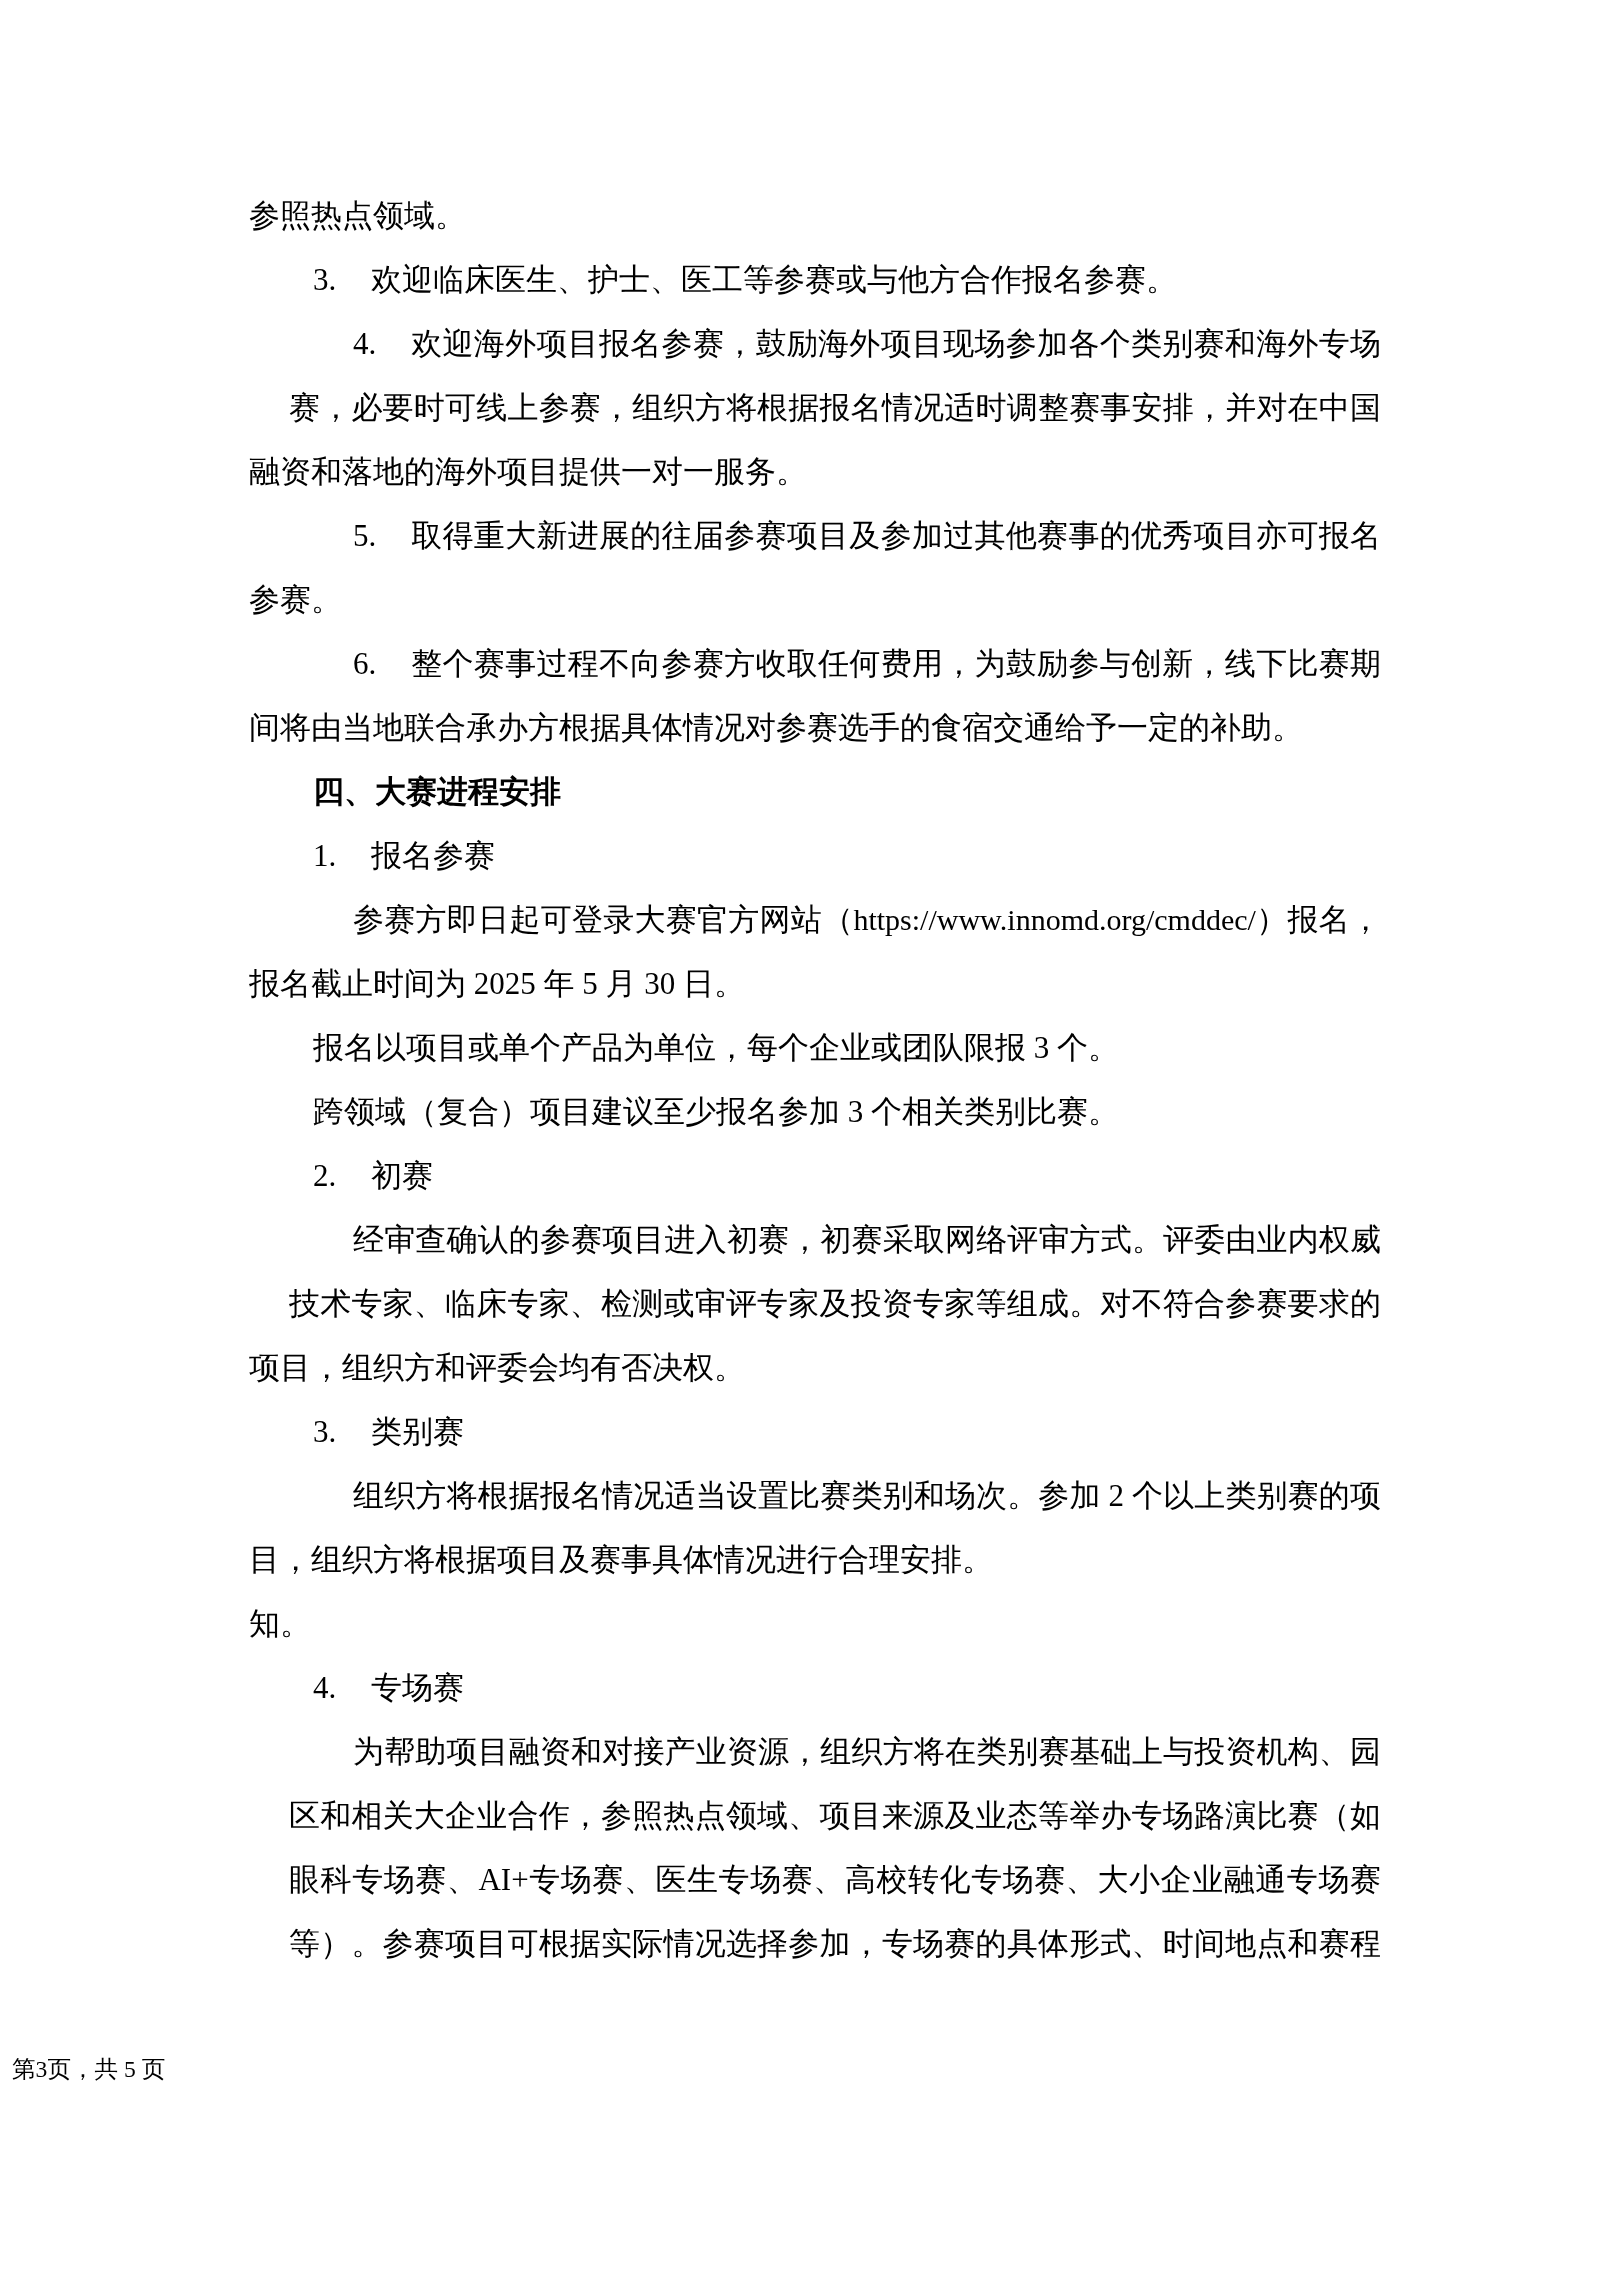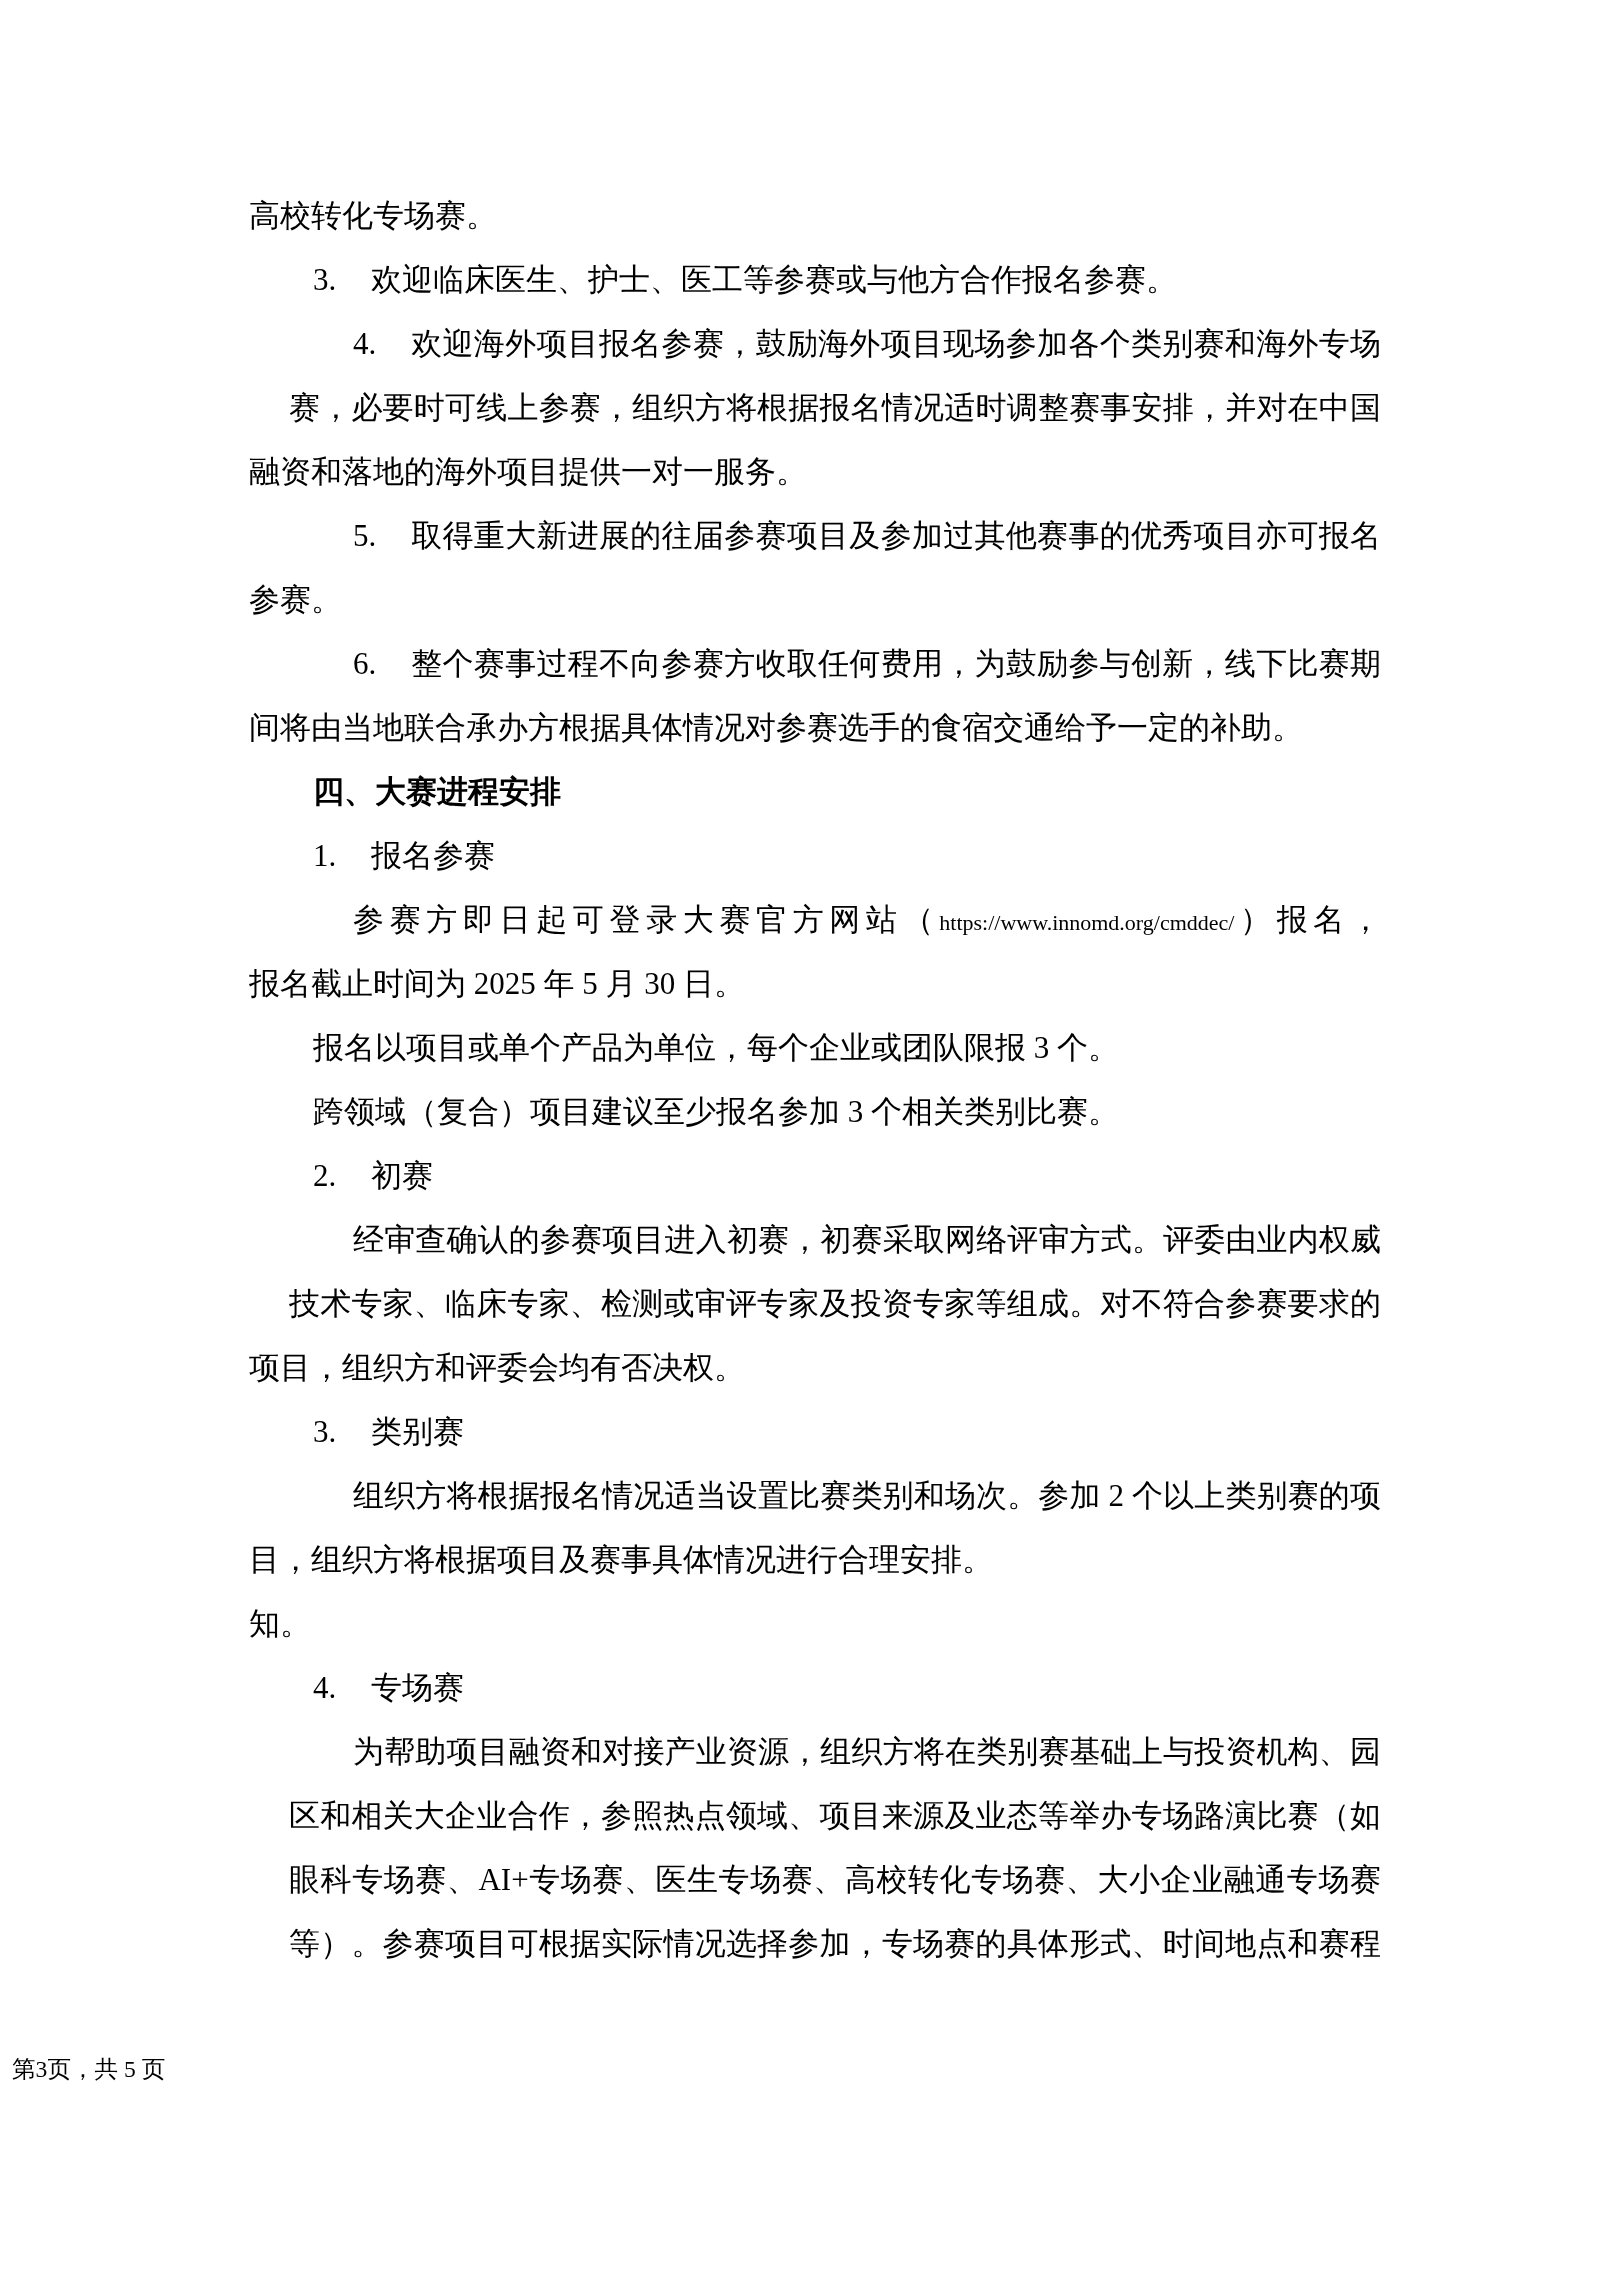--- a/index.html
+++ b/index.html
@@ -40,40 +40,40 @@
   }
   .num {
     display: inline-block;
     min-width: 58px;
   }
   .heading {
     font-family: "Liberation Sans", "DejaVu Sans", sans-serif;
     font-weight: bold;
   }
   .b { font-weight: normal; }
-  .url { font-size: 22px; }
+  .url { font-size: 30px; }
   .footer {
     position: absolute;
     left: 12px;
     top: 2055px;
     width: 1623px;
     text-align: left;
     font-size: 23.6px;
     line-height: 29px;
     font-family: "Liberation Serif", "DejaVu Serif", serif;
     color: #000000;
   }
 </style>
 </head>
 <body>
 
 <div class="page">
   <div class="doc">
 
-    <div class="line"><span>高校转化专场赛。</span></div>
+    <div class="line"><span>参照热点领域。</span></div>
 
     <div class="line indent"><span class="num">3.</span><span>欢迎临床医生、护士、医工等参赛或与他方合作报名参赛。</span></div>
 
     <div class="line indent fill"><span class="num">4.</span><span>欢迎海外项目报名参赛，鼓励海外项目现场参加各个类别赛和海外专场</span></div>
 
     <div class="line fill"><span>赛，必要时可线上参赛，组织方将根据报名情况适时调整赛事安排，并对在中国</span></div>
 
     <div class="line"><span>融资和落地的海外项目提供一对一服务。</span></div>
 
     <div class="line indent fill"><span class="num">5.</span><span>取得重大新进展的往届参赛项目及参加过其他赛事的优秀项目亦可报名</span></div>

